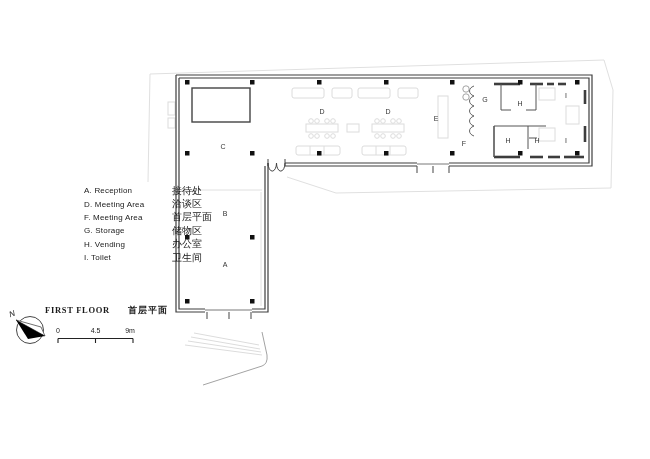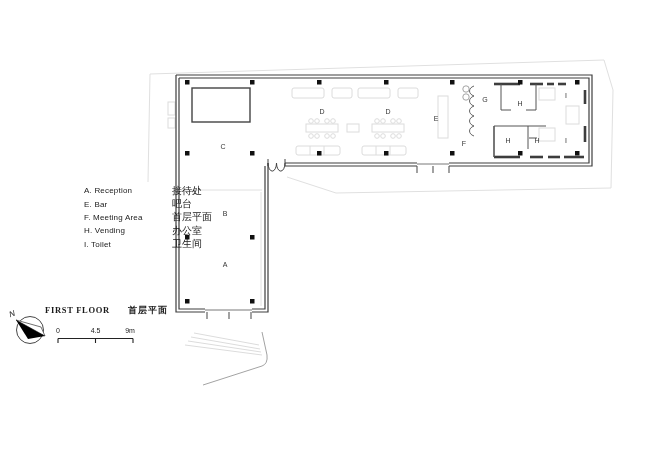--- a/index.html
+++ b/index.html
@@ -193,26 +193,30 @@
       <text x="225" y="267">A</text>
     </g>
   </svg>
 
   <div class="legend">
     <div class="legend-row">
       <span class="legend-en">A. Reception</span>
       <span class="legend-zh">接待处</span>
     </div>
     <div class="legend-row">
-      <span class="legend-en">E. Bar</span>
-      <span class="legend-zh">吧台</span>
+      <span class="legend-en">D. Meeting Area</span>
+      <span class="legend-zh">洽谈区</span>
     </div>
     <div class="legend-row">
       <span class="legend-en">F. Meeting Area</span>
       <span class="legend-zh">首层平面</span>
+    </div>
+    <div class="legend-row">
+      <span class="legend-en">G. Storage</span>
+      <span class="legend-zh">储物区</span>
     </div>
     <div class="legend-row">
       <span class="legend-en">H. Vending</span>
       <span class="legend-zh">办公室</span>
     </div>
     <div class="legend-row">
       <span class="legend-en">I. Toilet</span>
       <span class="legend-zh">卫生间</span>
     </div>
   </div>

